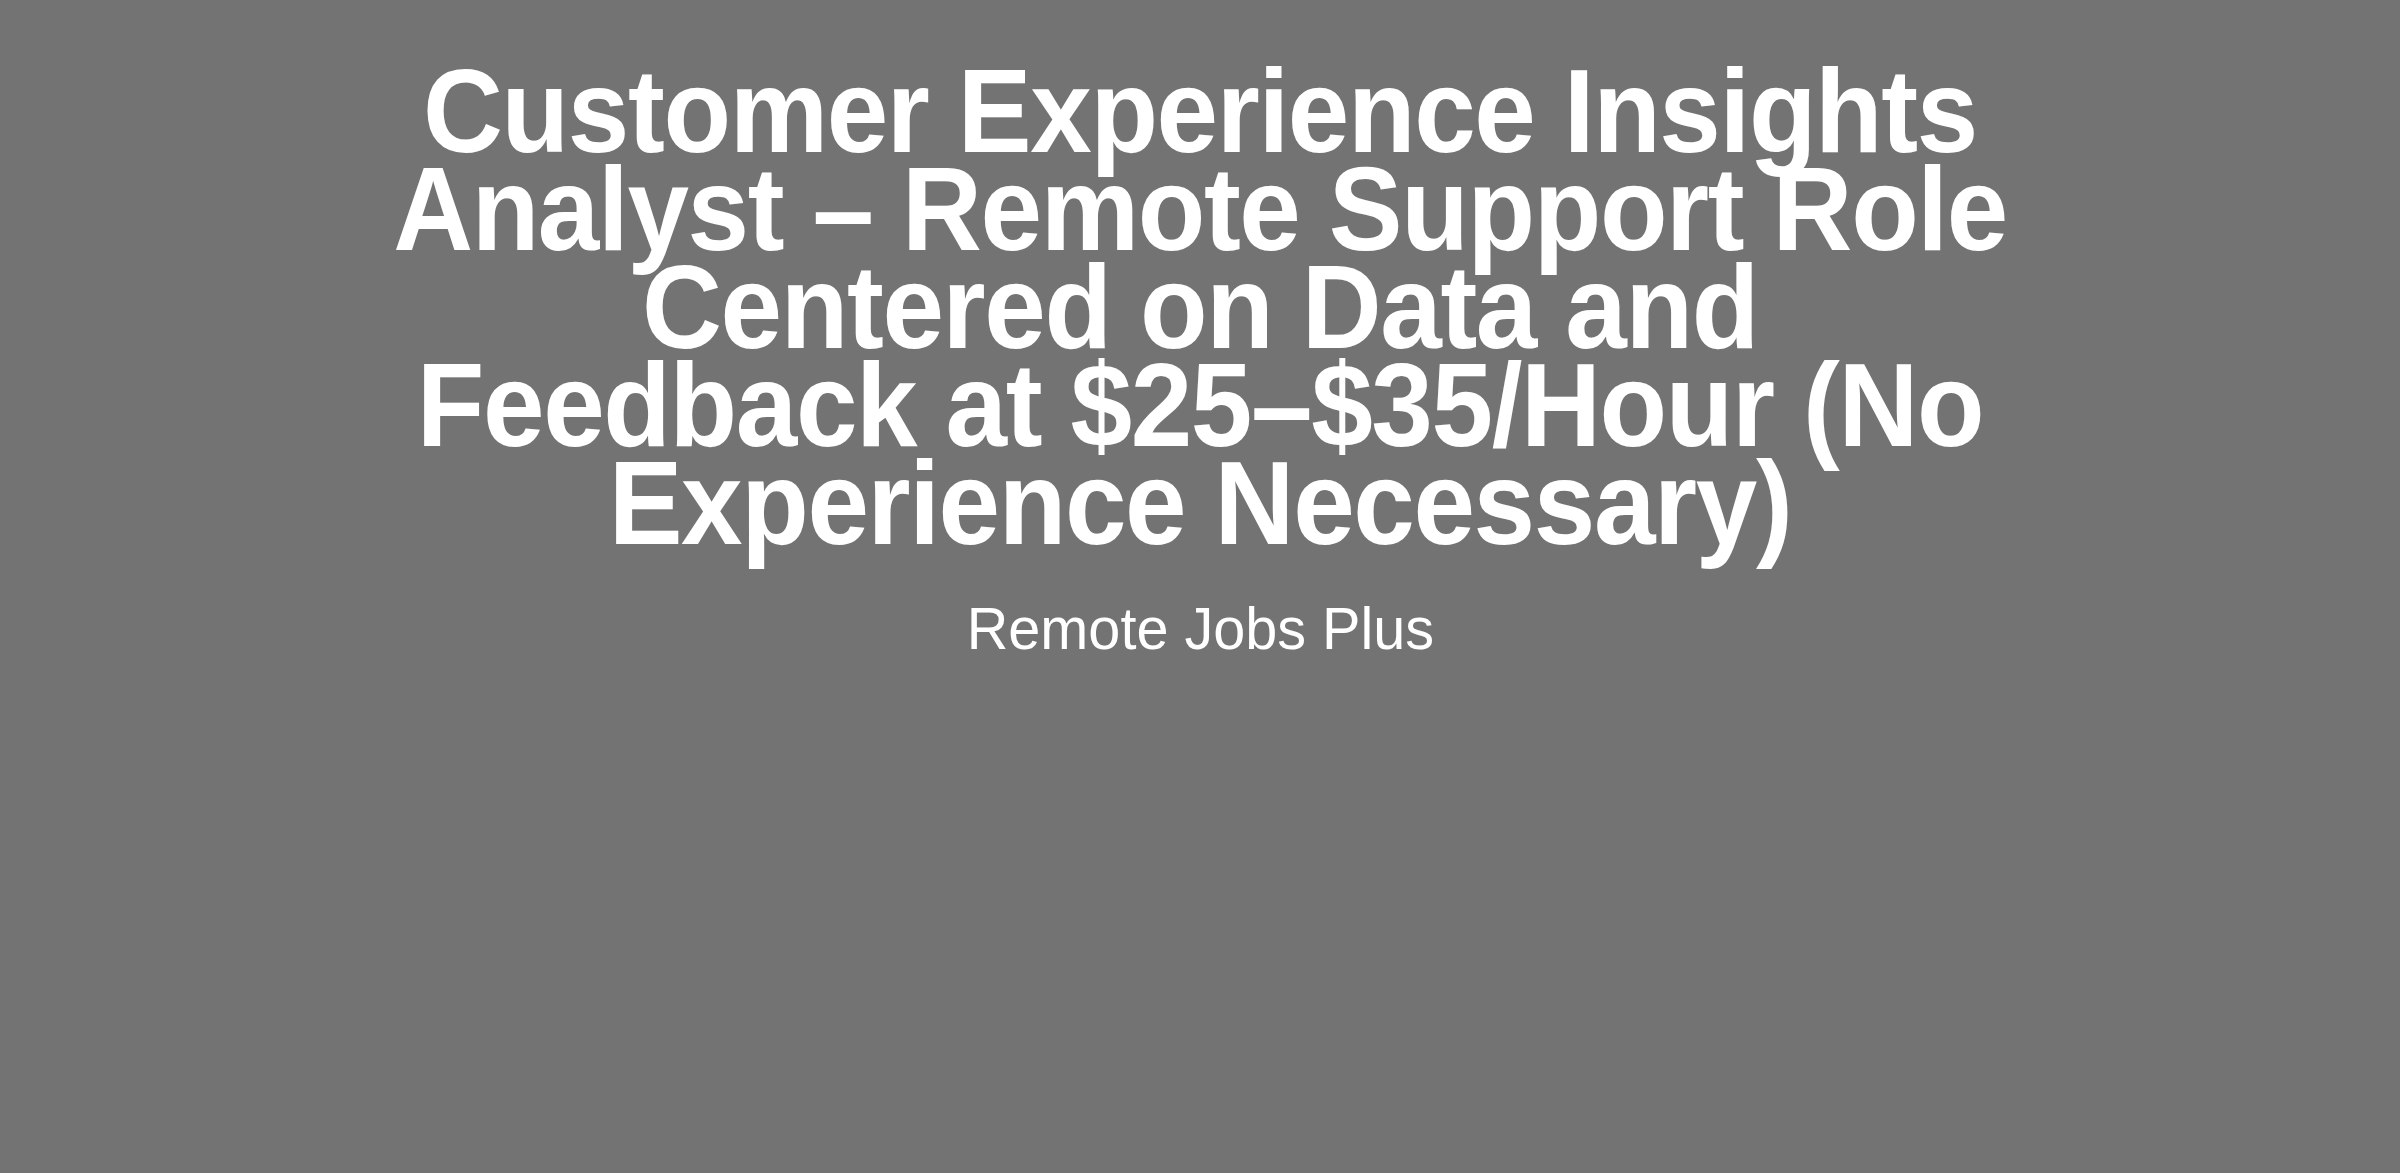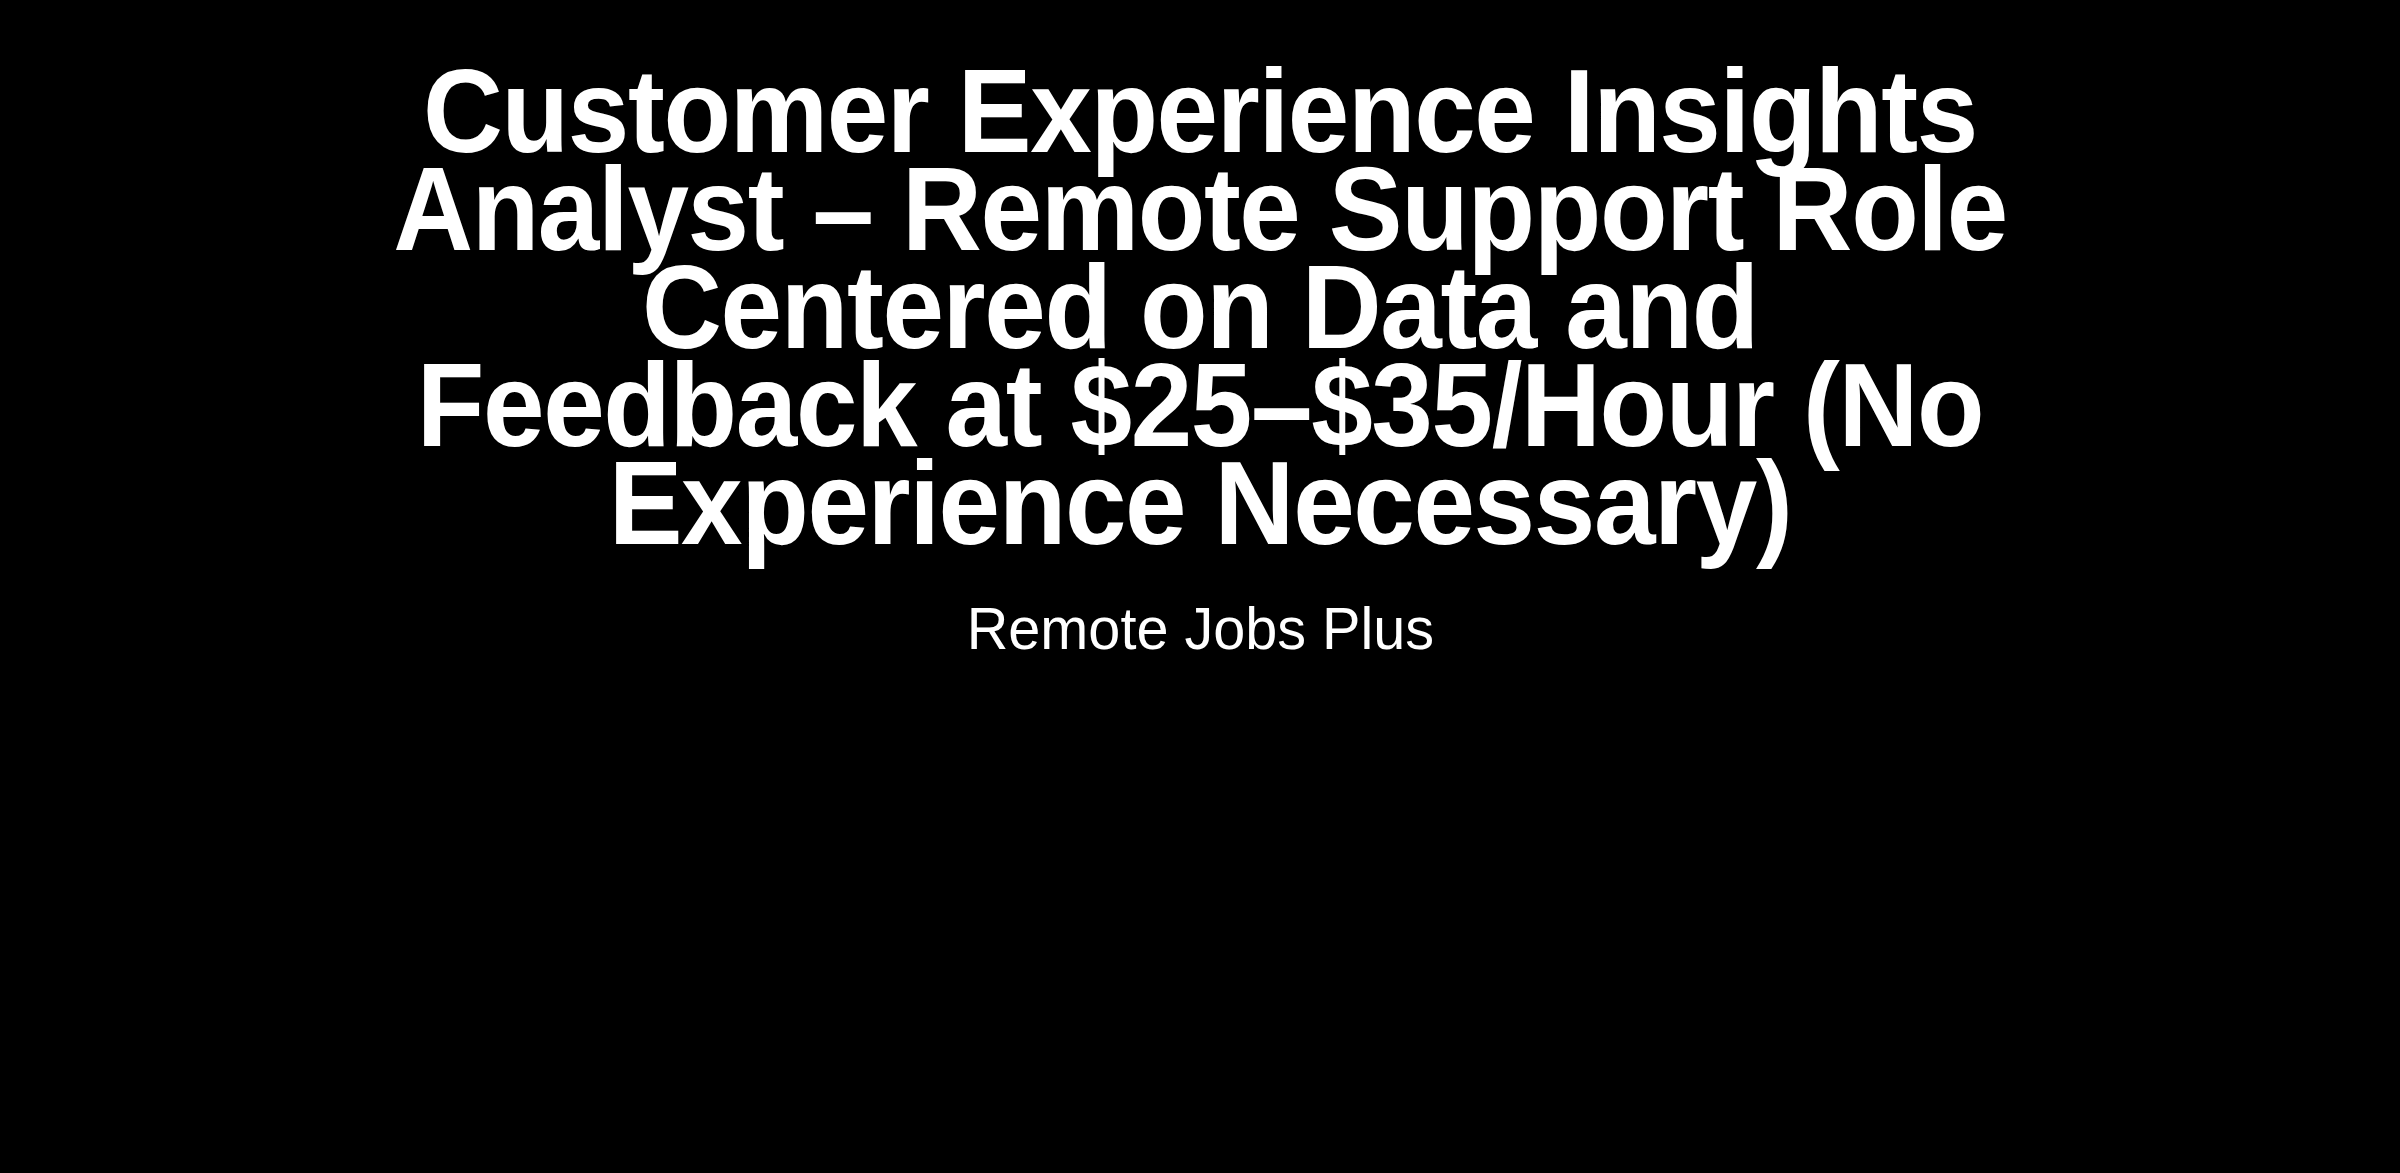--- a/index.html
+++ b/index.html
@@ -62,18 +62,18 @@
     text-align: center;
     margin: 0;
     padding-top: 42px;
     transform: scaleX(0.96);
     transform-origin: center top;
   }
 </style>
 </head>
 <body>
 
-<div id="share-card" style="background: #000000;">
+<div id="share-card" style="background: #737373;">
   <div id="card-content">
     <h1 id="card-title" style="color: rgb(255, 255, 255);">Customer Experience Insights Analyst – Remote Support Role Centered on Data and Feedback at $25–$35/Hour (No Experience Necessary)</h1>
     <div id="card-subtitle" style="color: rgb(255, 255, 255);">Remote Jobs Plus</div>
   </div>
 </div>
 
 </body></html>

